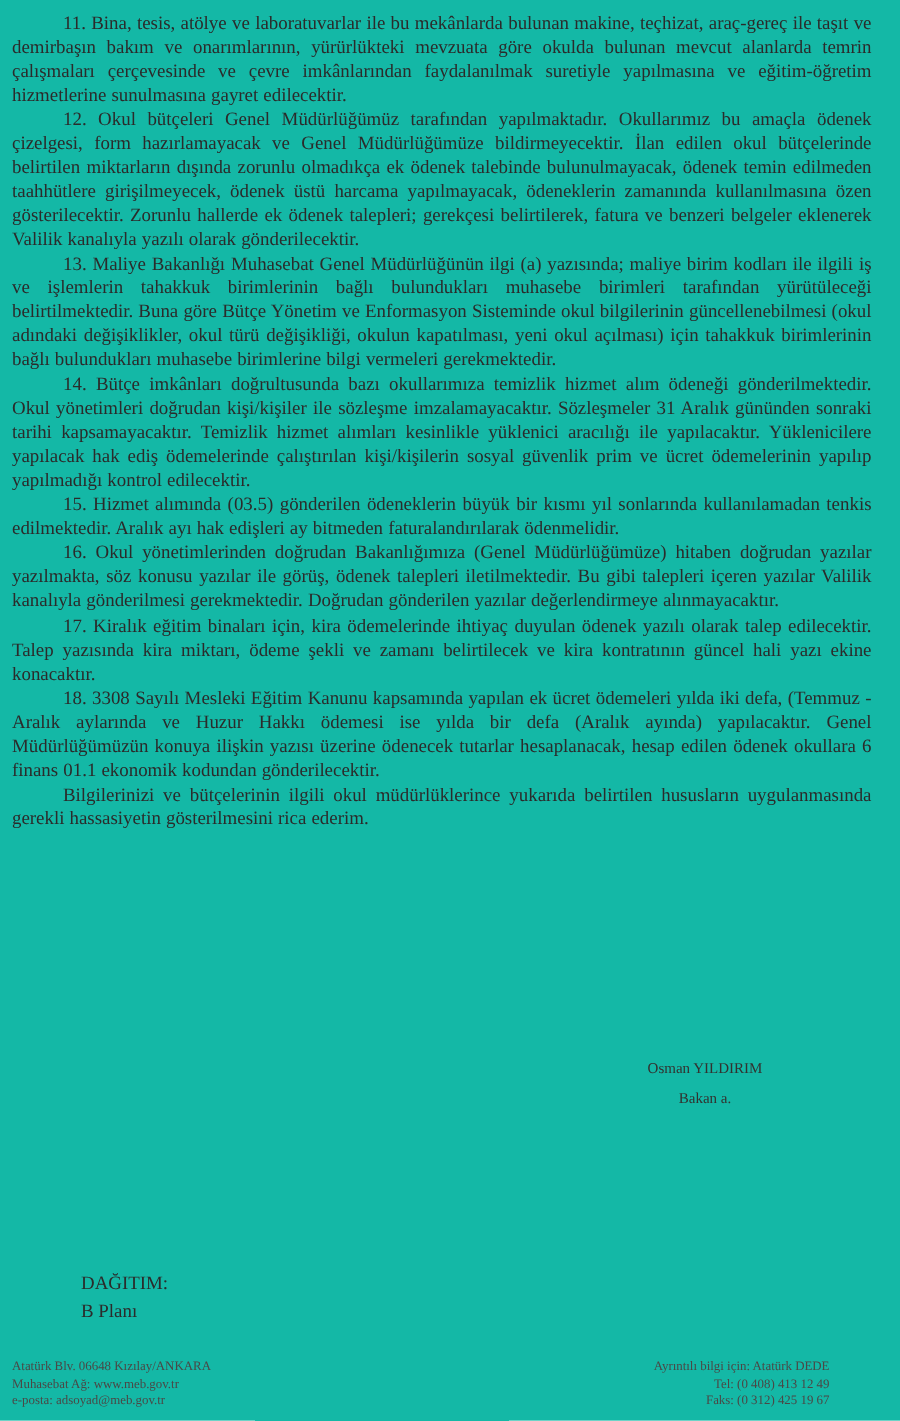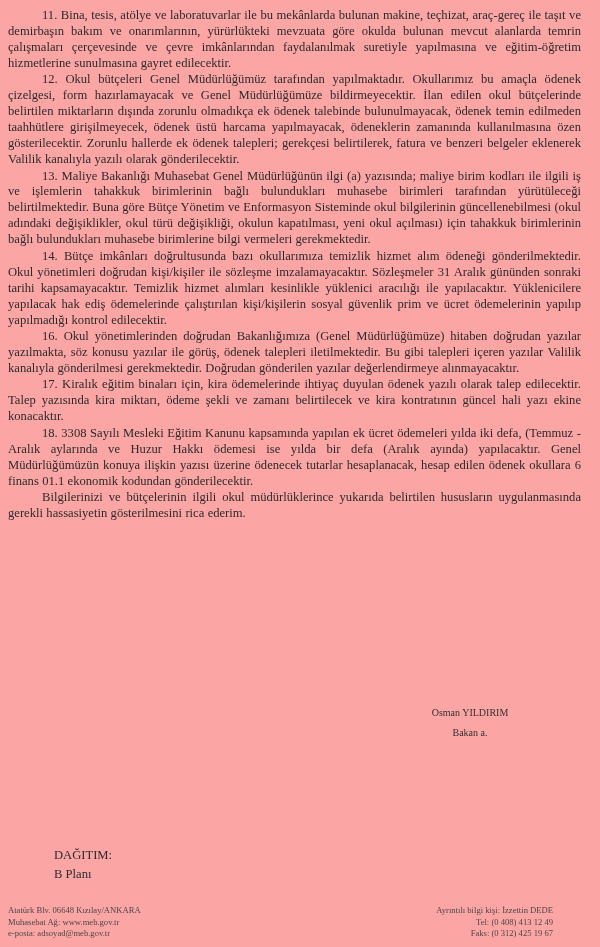--- a/index.html
+++ b/index.html
@@ -11,21 +11,21 @@
     width: 600px;
     height: 947px;
     position: relative;
     font-family: "Liberation Serif", "DejaVu Serif", serif;
     color: #2a2a2a;
     overflow: hidden;
   }
   .page {
     position: absolute;
     inset: 0;
-    background: #fca5a5;
+    background: #14b8a6;
   }
   .body-text {
     position: absolute;
     left: 8px;
     right: 19px;
     top: 8px;
   }
   p.para {
     margin: 0 0 0.5px 0;
     font-size: 12.6px;
@@ -76,20 +76,21 @@
 </head>
 <body>
 
 <div class="page">
 
   <div class="body-text">
     <p class="para">11. Bina, tesis, atölye ve laboratuvarlar ile bu mekânlarda bulunan makine, teçhizat, araç-gereç ile taşıt ve demirbaşın bakım ve onarımlarının, yürürlükteki mevzuata göre okulda bulunan mevcut alanlarda temrin çalışmaları çerçevesinde ve çevre imkânlarından faydalanılmak suretiyle yapılmasına ve eğitim-öğretim hizmetlerine sunulmasına gayret edilecektir.</p>
     <p class="para">12. Okul bütçeleri Genel Müdürlüğümüz tarafından yapılmaktadır. Okullarımız bu amaçla ödenek çizelgesi, form hazırlamayacak ve Genel Müdürlüğümüze bildirmeyecektir. İlan edilen okul bütçelerinde belirtilen miktarların dışında zorunlu olmadıkça ek ödenek talebinde bulunulmayacak, ödenek temin edilmeden taahhütlere girişilmeyecek, ödenek üstü harcama yapılmayacak, ödeneklerin zamanında kullanılmasına özen gösterilecektir. Zorunlu hallerde ek ödenek talepleri; gerekçesi belirtilerek, fatura ve benzeri belgeler eklenerek Valilik kanalıyla yazılı olarak gönderilecektir.</p>
     <p class="para">13. Maliye Bakanlığı Muhasebat Genel Müdürlüğünün ilgi (a) yazısında; maliye birim kodları ile ilgili iş ve işlemlerin tahakkuk birimlerinin bağlı bulundukları muhasebe birimleri tarafından yürütüleceği belirtilmektedir. Buna göre Bütçe Yönetim ve Enformasyon Sisteminde okul bilgilerinin güncellenebilmesi (okul adındaki değişiklikler, okul türü değişikliği, okulun kapatılması, yeni okul açılması) için tahakkuk birimlerinin bağlı bulundukları muhasebe birimlerine bilgi vermeleri gerekmektedir.</p>
     <p class="para">14. Bütçe imkânları doğrultusunda bazı okullarımıza temizlik hizmet alım ödeneği gönderilmektedir. Okul yönetimleri doğrudan kişi/kişiler ile sözleşme imzalamayacaktır. Sözleşmeler 31 Aralık gününden sonraki tarihi kapsamayacaktır. Temizlik hizmet alımları kesinlikle yüklenici aracılığı ile yapılacaktır. Yüklenicilere yapılacak hak ediş ödemelerinde çalıştırılan kişi/kişilerin sosyal güvenlik prim ve ücret ödemelerinin yapılıp yapılmadığı kontrol edilecektir.</p>
+    <p class="para">15. Hizmet alımında (03.5) gönderilen ödeneklerin büyük bir kısmı yıl sonlarında kullanılamadan tenkis edilmektedir. Aralık ayı hak edişleri ay bitmeden faturalandırılarak ödenmelidir.</p>
     <p class="para">16. Okul yönetimlerinden doğrudan Bakanlığımıza (Genel Müdürlüğümüze) hitaben doğrudan yazılar yazılmakta, söz konusu yazılar ile görüş, ödenek talepleri iletilmektedir. Bu gibi talepleri içeren yazılar Valilik kanalıyla gönderilmesi gerekmektedir. Doğrudan gönderilen yazılar değerlendirmeye alınmayacaktır.</p>
     <p class="para">17. Kiralık eğitim binaları için, kira ödemelerinde ihtiyaç duyulan ödenek yazılı olarak talep edilecektir. Talep yazısında kira miktarı, ödeme şekli ve zamanı belirtilecek ve kira kontratının güncel hali yazı ekine konacaktır.</p>
     <p class="para">18. 3308 Sayılı Mesleki Eğitim Kanunu kapsamında yapılan ek ücret ödemeleri yılda iki defa, (Temmuz - Aralık aylarında ve Huzur Hakkı ödemesi ise yılda bir defa (Aralık ayında) yapılacaktır. Genel Müdürlüğümüzün konuya ilişkin yazısı üzerine ödenecek tutarlar hesaplanacak, hesap edilen ödenek okullara 6 finans 01.1 ekonomik kodundan gönderilecektir.</p>
     <p class="para">Bilgilerinizi ve bütçelerinin ilgili okul müdürlüklerince yukarıda belirtilen hususların uygulanmasında gerekli hassasiyetin gösterilmesini rica ederim.</p>
   </div>
 
   <div class="sig-block">
     <span class="sig-line">Osman YILDIRIM</span>
     <span class="sig-line">Bakan a.</span>
   </div>
@@ -99,19 +100,19 @@
     <span class="d-line">B Planı</span>
   </div>
 
   <div class="footer">
     <div class="footer-left">
       <span>Atatürk Blv.   06648 Kızılay/ANKARA</span>
       <span>Muhasebat Ağ: www.meb.gov.tr</span>
       <span>e-posta: adsoyad@meb.gov.tr</span>
     </div>
     <div class="footer-right">
-      <span>Ayrıntılı bilgi kişi: İzzettin DEDE</span>
+      <span>Ayrıntılı bilgi için: Atatürk DEDE</span>
       <span>Tel: (0 408) 413 12 49</span>
       <span>Faks: (0 312) 425 19 67</span>
     </div>
   </div>
 
 </div>
 
 </body></html>

